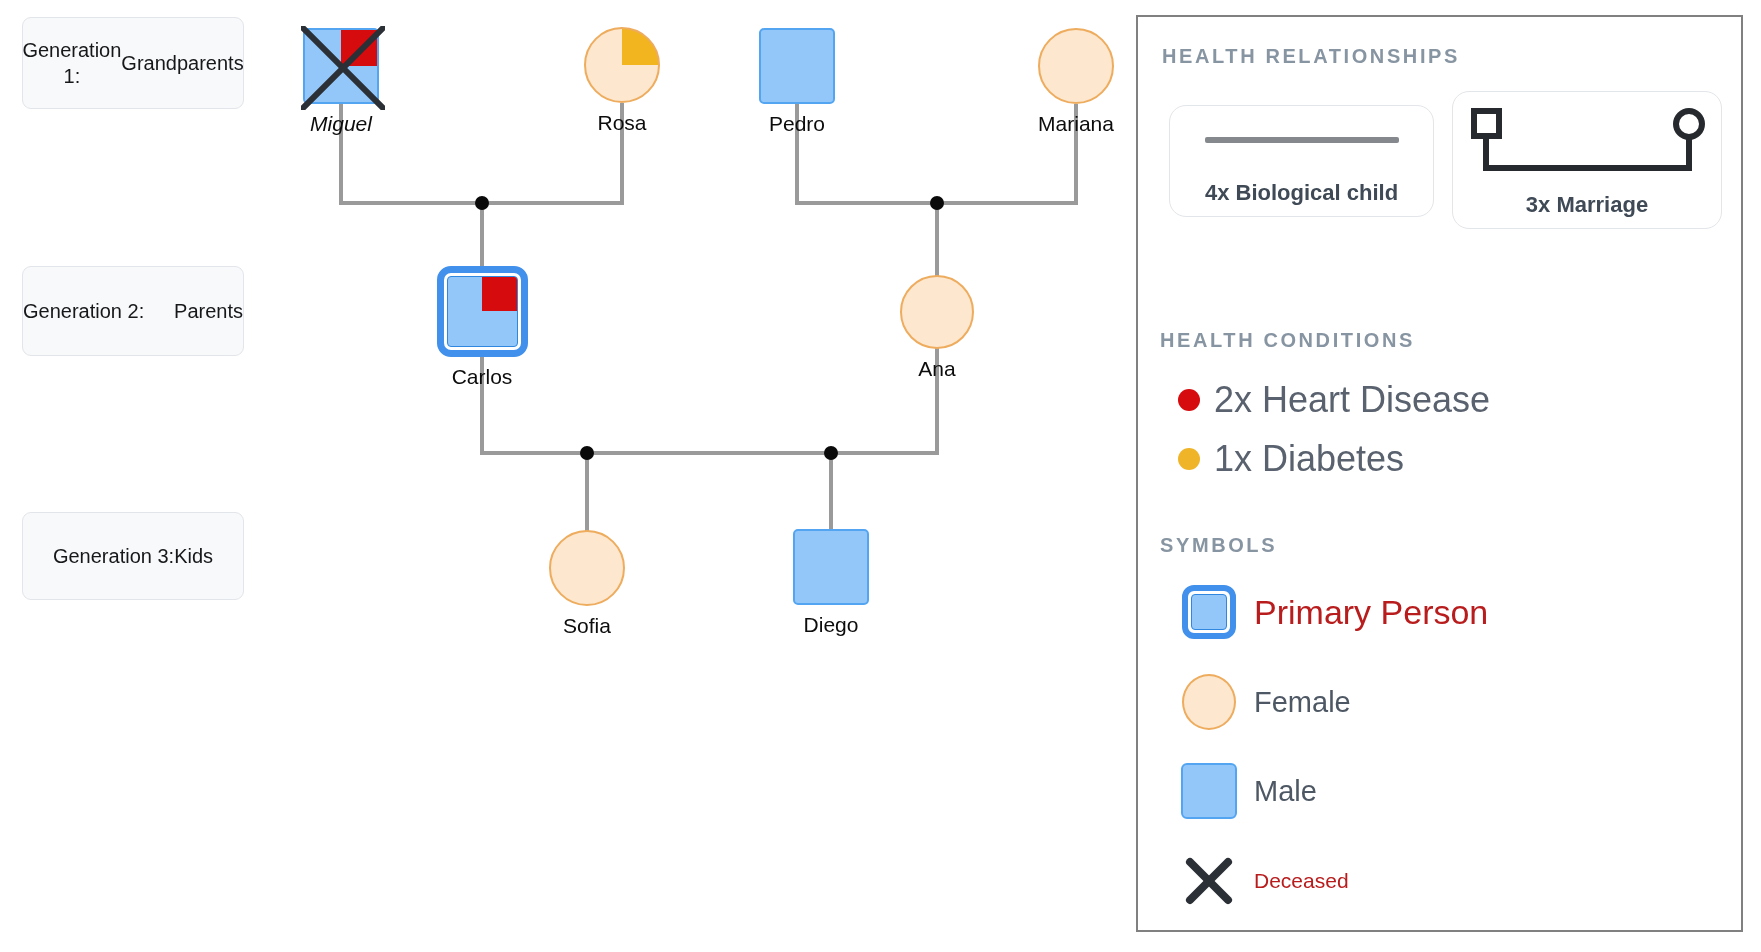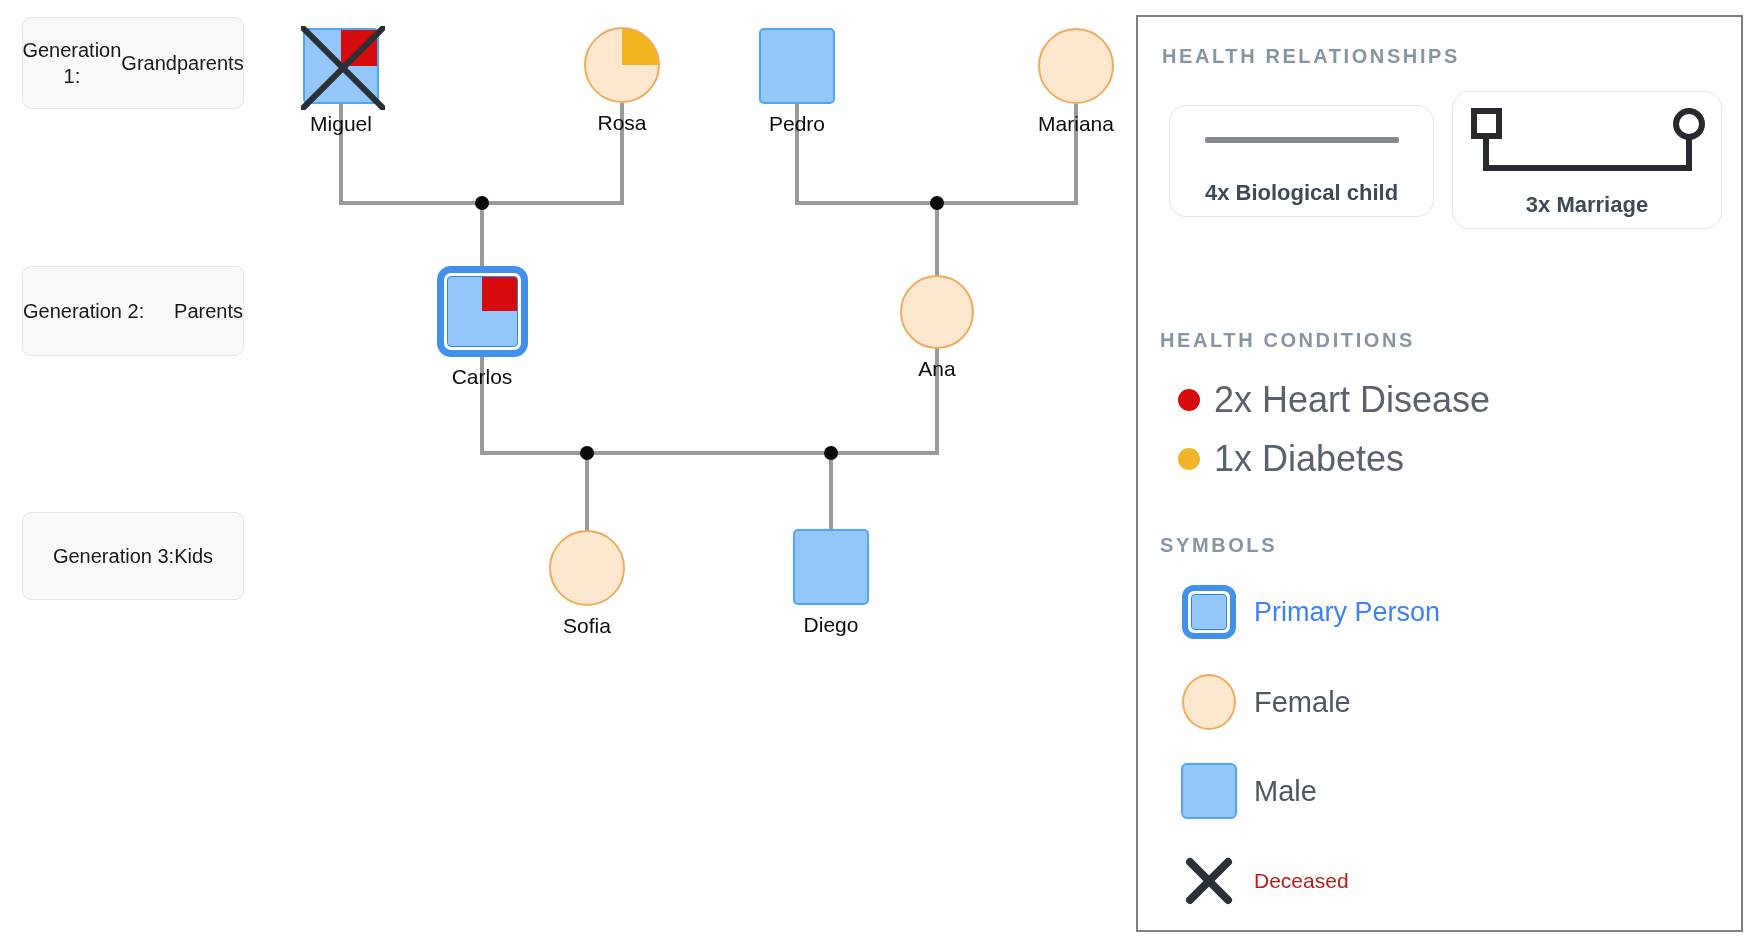--- a/index.html
+++ b/index.html
@@ -72,21 +72,21 @@
 
   <div id="people">
       <div class="person" style="left: 303px; top: 28px;">
         <div class="symbol sq" style="width: 76px; height: 76px; background: rgb(147, 199, 249); border: 2px solid rgb(83, 165, 241);">
           <div class="quad" style="background: rgb(214, 11, 14);"></div>
           <svg width="84" height="84" class="xmark">
             <line x1="0" y1="0" x2="84" y2="84" stroke="#2b2f36" stroke-width="6" stroke-linecap="round"></line>
             <line x1="84" y1="0" x2="0" y2="84" stroke="#2b2f36" stroke-width="6" stroke-linecap="round"></line>
           </svg>
         </div>
-        <div class="person-label" style="top: 84px;">Miguel</div>
+        <div class="person-label" style="top: 84px; font-style: italic;">Miguel</div>
       </div>
       <div class="person" style="left: 584px; top: 27px;">
         <div class="symbol ci" style="width: 76px; height: 76px; background: conic-gradient(rgb(242, 180, 31) 0deg, rgb(242, 180, 31) 90deg, rgb(253, 231, 206) 90deg, rgb(253, 231, 206) 360deg); border: 2px solid rgb(238, 172, 94);"></div>
         <div class="person-label" style="top: 84px;">Rosa</div>
       </div>
       <div class="person" style="left: 759px; top: 28px;">
         <div class="symbol sq" style="width: 76px; height: 76px; background: rgb(147, 199, 249); border: 2px solid rgb(83, 165, 241);"></div>
         <div class="person-label" style="top: 84px;">Pedro</div>
       </div>
       <div class="person" style="left: 1038px; top: 28px;">
@@ -145,21 +145,21 @@
       </div>
 
     <div class="section-header" style="left:22px; top:517px;">SYMBOLS</div>
     <div id="symbol-items">
         <div class="legend-row" style="left: 42px; top: 550px; height: 90px; gap: 16px;">
           <div class="icon-cell">
             <div style="box-sizing: border-box; width: 54px; height: 54px; border: 6px solid rgb(64, 144, 236); border-radius: 12px; background: rgb(255, 255, 255); padding: 3px;">
               <div style="box-sizing: border-box; width: 100%; height: 100%; background: rgb(147, 199, 249); border: 1px solid rgb(47, 135, 224); border-radius: 4px;"></div>
             </div>
           </div>
-          <div class="row-text" style="font-size: 27px; color: #3b82f6;">Primary Person</div>
+          <div class="row-text" style="font-size: 34px; color: #b91c1c;">Primary Person</div>
         </div>
         <div class="legend-row" style="left: 42px; top: 640px; height: 90px; gap: 16px;">
           <div class="icon-cell">
             <div style="box-sizing: border-box; width: 54px; height: 56px; border-radius: 50%; background: rgb(253, 231, 206); border: 2px solid rgb(238, 172, 94);"></div>
           </div>
           <div class="row-text" style="font-size: 29px; color: rgb(78, 88, 100);">Female</div>
         </div>
         <div class="legend-row" style="left: 42px; top: 729px; height: 90px; gap: 16px;">
           <div class="icon-cell">
             <div style="box-sizing: border-box; width: 56px; height: 56px; border-radius: 6px; background: rgb(147, 199, 249); border: 2px solid rgb(83, 165, 241);"></div>

